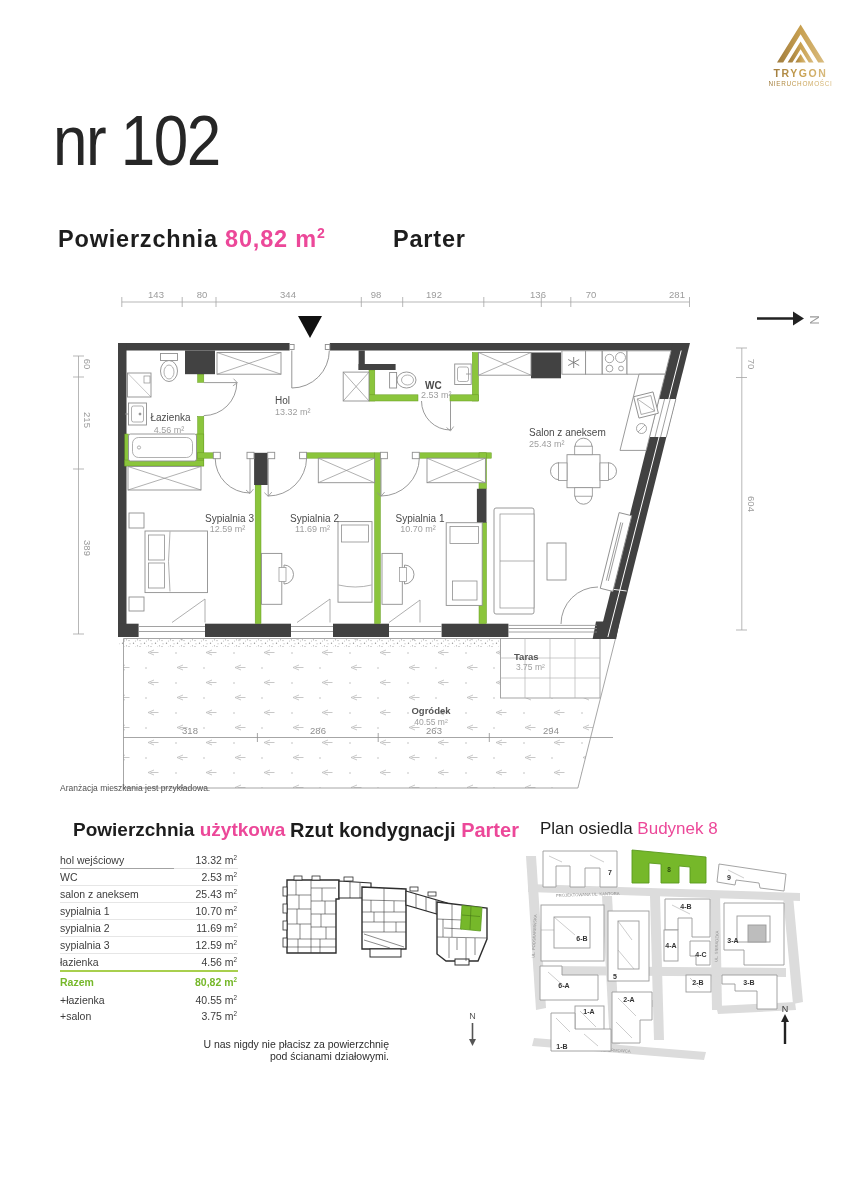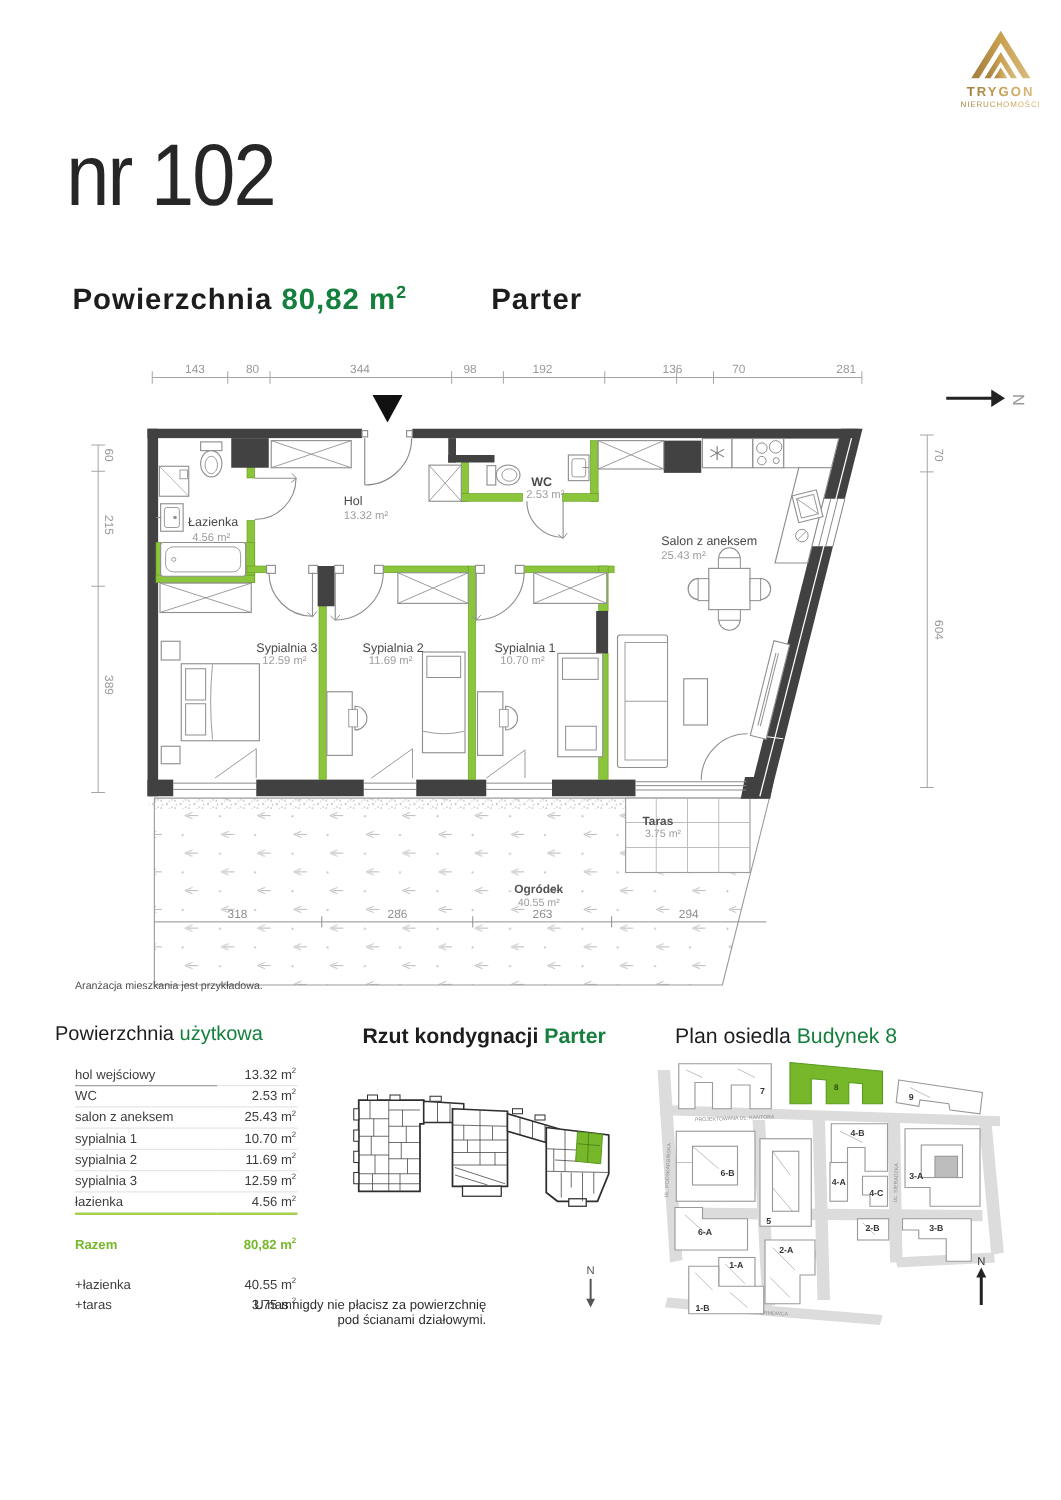--- a/index.html
+++ b/index.html
@@ -1,18 +1,18 @@
 <!DOCTYPE html>
 <html><head>
 <meta charset="utf-8">
 <style>
   html,body{margin:0;padding:0;}
   body{width:849px;height:1200px;background:#ffffff;font-family:"Liberation Sans",sans-serif;position:relative;overflow:hidden;}
   .abs{position:absolute;}
-  .green{color:#15803d;}
+  .green{color:#ec4899;}
   sup.s2{font-size:60%;vertical-align:super;line-height:0;}
 </style>
 </head>
 <body>
 
 <div class="abs" style="left:53px;top:101px;font-size:62px;font-weight:400;color:#262626;letter-spacing:-1.5px;transform:scaleY(1.13);transform-origin:0 0;">nr 102</div>
 
 <div class="abs" style="left:58px;top:226px;font-size:23.5px;font-weight:bold;color:#1d1d1d;letter-spacing:0.8px;">Powierzchnia <span class="green">80,82 m<sup class="s2">2</sup></span></div>
 
 <div class="abs" style="left:393px;top:226px;font-size:23.5px;font-weight:bold;color:#1d1d1d;letter-spacing:0.8px;">Parter</div>
@@ -658,21 +658,21 @@
     <text x="562" y="1049" font-size="7" font-weight="bold" fill="#333" text-anchor="middle">1-B</text>
 
     <g>
       <text x="785" y="1012" font-size="9" fill="#333" text-anchor="middle">N</text>
       <line x1="785" y1="1044" x2="785" y2="1020" stroke="#222" stroke-width="2.4"></line>
       <path d="M781,1022 L785,1014 L789,1022 Z" fill="#222"></path>
     </g>
   </g>
 </svg>
 
-<div class="abs" style="left:44px;top:819px;font-size:16px;font-weight:normal;color:#1d1d1d;">Powierzchnia <span class="green">użytkowa</span></div>
+<div class="abs" style="left:73px;top:819px;font-size:19px;font-weight:bold;color:#1d1d1d;">Powierzchnia <span class="green">użytkowa</span></div>
 
 <div class="abs" style="left:60px;top:852px;width:178px;font-size:10.5px;color:#3c3c3c;">
   <table style="width:100%;border-collapse:collapse;font-size:10.5px;">
     <tbody>
       <tr>
           <td style="padding:2px 0;border-bottom:1px solid #a3a3a3;">hol wejściowy</td>
           <td style="text-align:right;border-bottom:1px solid #e6e6e6;">13.32 m<sup class="s2">2</sup></td>
         </tr>
       <tr>
           <td style="padding:2px 0;border-bottom:1px solid #e6e6e6;">WC</td>
@@ -692,32 +692,32 @@
         </tr>
       <tr>
           <td style="padding:2px 0;border-bottom:1px solid #e6e6e6;">sypialnia 3</td>
           <td style="text-align:right;border-bottom:1px solid #e6e6e6;">12.59 m<sup class="s2">2</sup></td>
         </tr>
       <tr>
           <td style="padding:2px 0;border-bottom:2px solid #a8cf4d;">łazienka</td>
           <td style="text-align:right;border-bottom:2px solid #a8cf4d;">4.56 m<sup class="s2">2</sup></td>
         </tr>
       <tr style="color:#76b82a;font-weight:bold;">
-          <td style="padding:18px 0;">Razem</td>
+          <td style="padding:4px 0;">Razem</td>
           <td style="text-align:right;">80,82 m<sup class="s2">2</sup></td>
         </tr>
       <tr>
           <td style="padding:2px 0;">+łazienka</td>
           <td style="text-align:right;">40.55 m<sup class="s2">2</sup></td>
         </tr>
       <tr>
-          <td style="padding:2px 0;">+taras</td>
+          <td style="padding:2px 0;">+salon</td>
           <td style="text-align:right;">3.75 m<sup class="s2">2</sup></td>
         </tr>
     </tbody>
   </table>
 </div>
 
 <div class="abs" style="left:59px;top:1038px;width:330px;font-size:10.5px;color:#2e2e2e;line-height:1.17;text-align:right;">U nas nigdy nie płacisz za powierzchnię<br>pod ścianami działowymi.</div>
 
-<div class="abs" style="left:290px;top:819px;font-size:17px;font-weight:bold;color:#1d1d1d;">Rzut kondygnacji <span class="green">Parter</span></div>
+<div class="abs" style="left:290px;top:819px;font-size:20px;font-weight:bold;color:#1d1d1d;">Rzut kondygnacji <span class="green">Parter</span></div>
 
 <div class="abs" style="left:540px;top:819px;font-size:17px;font-weight:normal;color:#1d1d1d;">Plan osiedla <span class="green">Budynek 8</span></div>
 
 </body></html>

